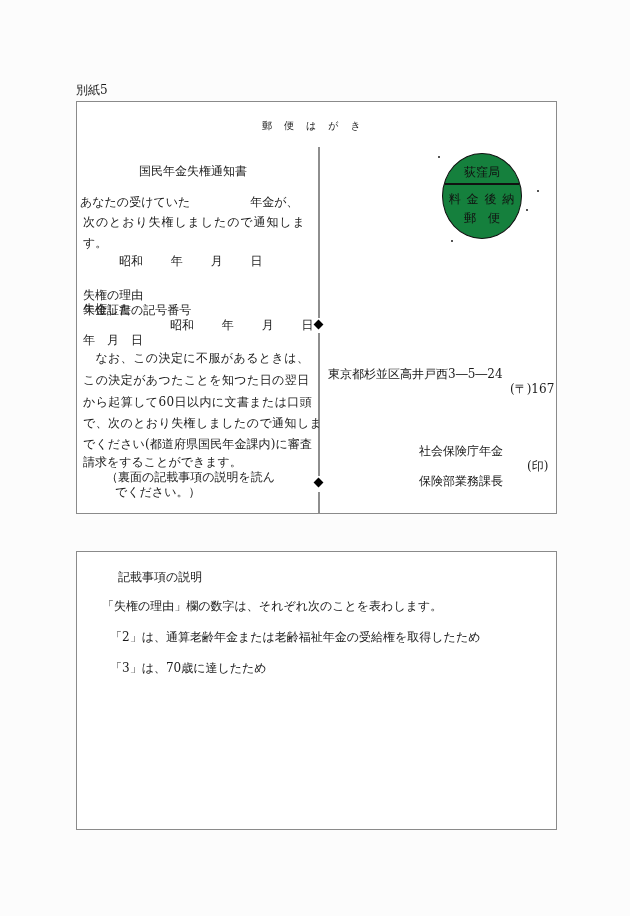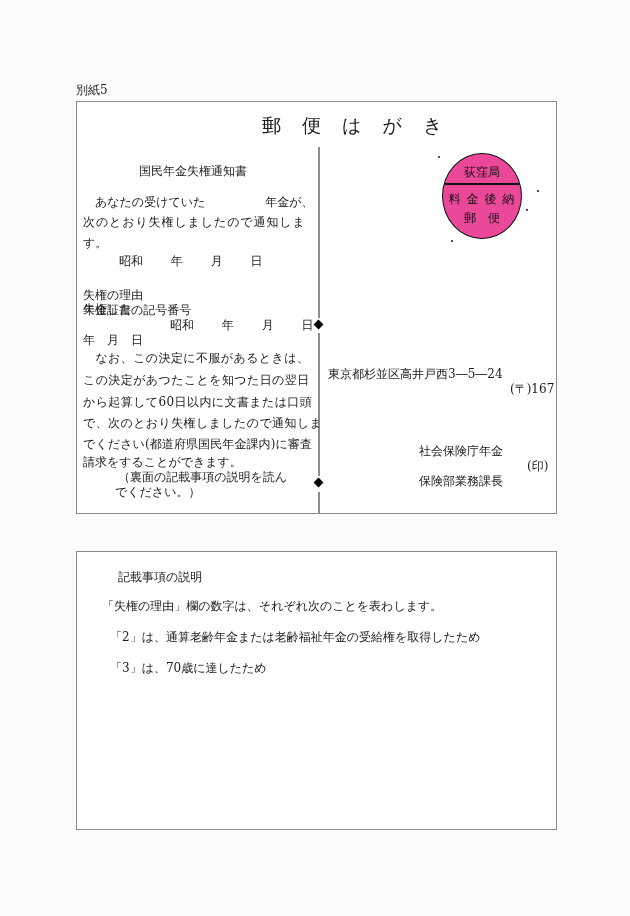--- a/index.html
+++ b/index.html
@@ -10,21 +10,21 @@
     body {
       width: 630px;
       height: 916px;
       position: relative;
       overflow: hidden;
       font-family: "DejaVu Serif", "Liberation Serif", serif;
       color: #1a1a1a;
     }
     .abs { position: absolute; white-space: nowrap; }
     .t12 { font-size: 12px; line-height: 14px; }
-    .t13 { font-size: 19px; line-height: 15px; }
+    .t13 { font-size: 10px; line-height: 15px; }
 
     .attachment-label { left: 76px; top: 83px; }
 
     .postcard {
       position: absolute;
       left: 76px; top: 101px;
       width: 479px; height: 411px;
       border: 1.5px solid #8a8a8a;
       background: #ffffff;
       box-sizing: content-box;
@@ -42,21 +42,21 @@
       transform: rotate(45deg);
     }
 
     .stamp {
       position: absolute;
       left: 442px; top: 153px;
       width: 78px; height: 84px;
       border: 1.6px solid #111;
       border-radius: 50%;
       overflow: hidden;
-      background: #ec4899;
+      background: #15803d;
     }
     .stamp-line {
       position: absolute;
       left: 0; right: 0;
       top: 29px;
       height: 1.5px;
       background: #111;
     }
     .stamp-text {
       position: absolute;
@@ -90,37 +90,37 @@
 <div class="abs t13" style="left:262px; top:118px; letter-spacing:1px;">郵　便　は　が　き</div>
 
 <div class="divider-seg" style="top:147px; height:171px;"></div>
 <div class="diamond" style="left:315px; top:321px;"></div>
 <div class="divider-seg" style="top:333px; height:143px;"></div>
 <div class="diamond" style="left:315px; top:479px;"></div>
 <div class="divider-seg" style="top:492px; height:21px;"></div>
 
 <div class="abs t12" style="left:139px; top:164px;">国民年金失権通知書</div>
 
-<div class="abs t12" style="left:83px; top:195px;">　あなたの受けていた　　　　　年金が、</div>
+<div class="abs t12" style="left:68px; top:195px;">　あなたの受けていた　　　　　年金が、</div>
 <div class="abs t12" style="left:83px; top:215px; letter-spacing:0.9px;">次のとおり失権しましたので通知しま</div>
 <div class="abs t12" style="left:83px; top:236px;">す。</div>
 <div class="abs t12" style="left:83px; top:254px;">　　　昭和　　 年　　 月　　 日</div>
 <div class="abs t12" style="left:83px; top:271px;margin-top:32px;">年金証書の記号番号</div>
 <div class="abs t12" style="left:83px; top:288px;">失権の理由</div>
 <div class="abs t12" style="left:83px; top:302px;">失権した</div>
 <div class="abs t12" style="left:170px; top:318px;">昭和　　 年　　 月　　 日</div>
 <div class="abs t12" style="left:83px; top:333px;">年　月　日</div>
 
 <div class="abs t12" style="left:83px; top:351px; letter-spacing:0.4px;">　なお、この決定に不服があるときは、</div>
 <div class="abs t12" style="left:83px; top:373px; letter-spacing:0.4px;">この決定があつたことを知つた日の翌日</div>
 <div class="abs t12" style="left:83px; top:395px; letter-spacing:0.4px;">から起算して60日以内に文書または口頭</div>
 <div class="abs t12" style="left:83px; top:416px; letter-spacing:0.4px;">で、次のとおり失権しましたので通知しま</div>
 <div class="abs t12" style="left:83px; top:437px; letter-spacing:0.1px;">でください(都道府県国民年金課内)に審査</div>
 <div class="abs t12" style="left:83px; top:455px;">請求をすることができます。</div>
-<div class="abs t12" style="left:106px; top:470px;margin-left:12px;">（裏面の記載事項の説明を読ん</div>
+<div class="abs t12" style="left:106px; top:470px;">（裏面の記載事項の説明を読ん</div>
 <div class="abs t12" style="left:115px; top:485px;">でください。）</div>
 
 <div class="stamp">
   <div class="stamp-text" style="top:11px;">荻窪局</div>
   <div class="stamp-line"></div>
   <div class="stamp-text" style="top:38px; letter-spacing:1px;">料 金 後 納</div>
   <div class="stamp-text" style="top:57px;">郵　便</div>
 </div>
 <div class="dot" style="left:438px; top:156px;"></div>
 <div class="dot" style="left:537px; top:190px;"></div>

